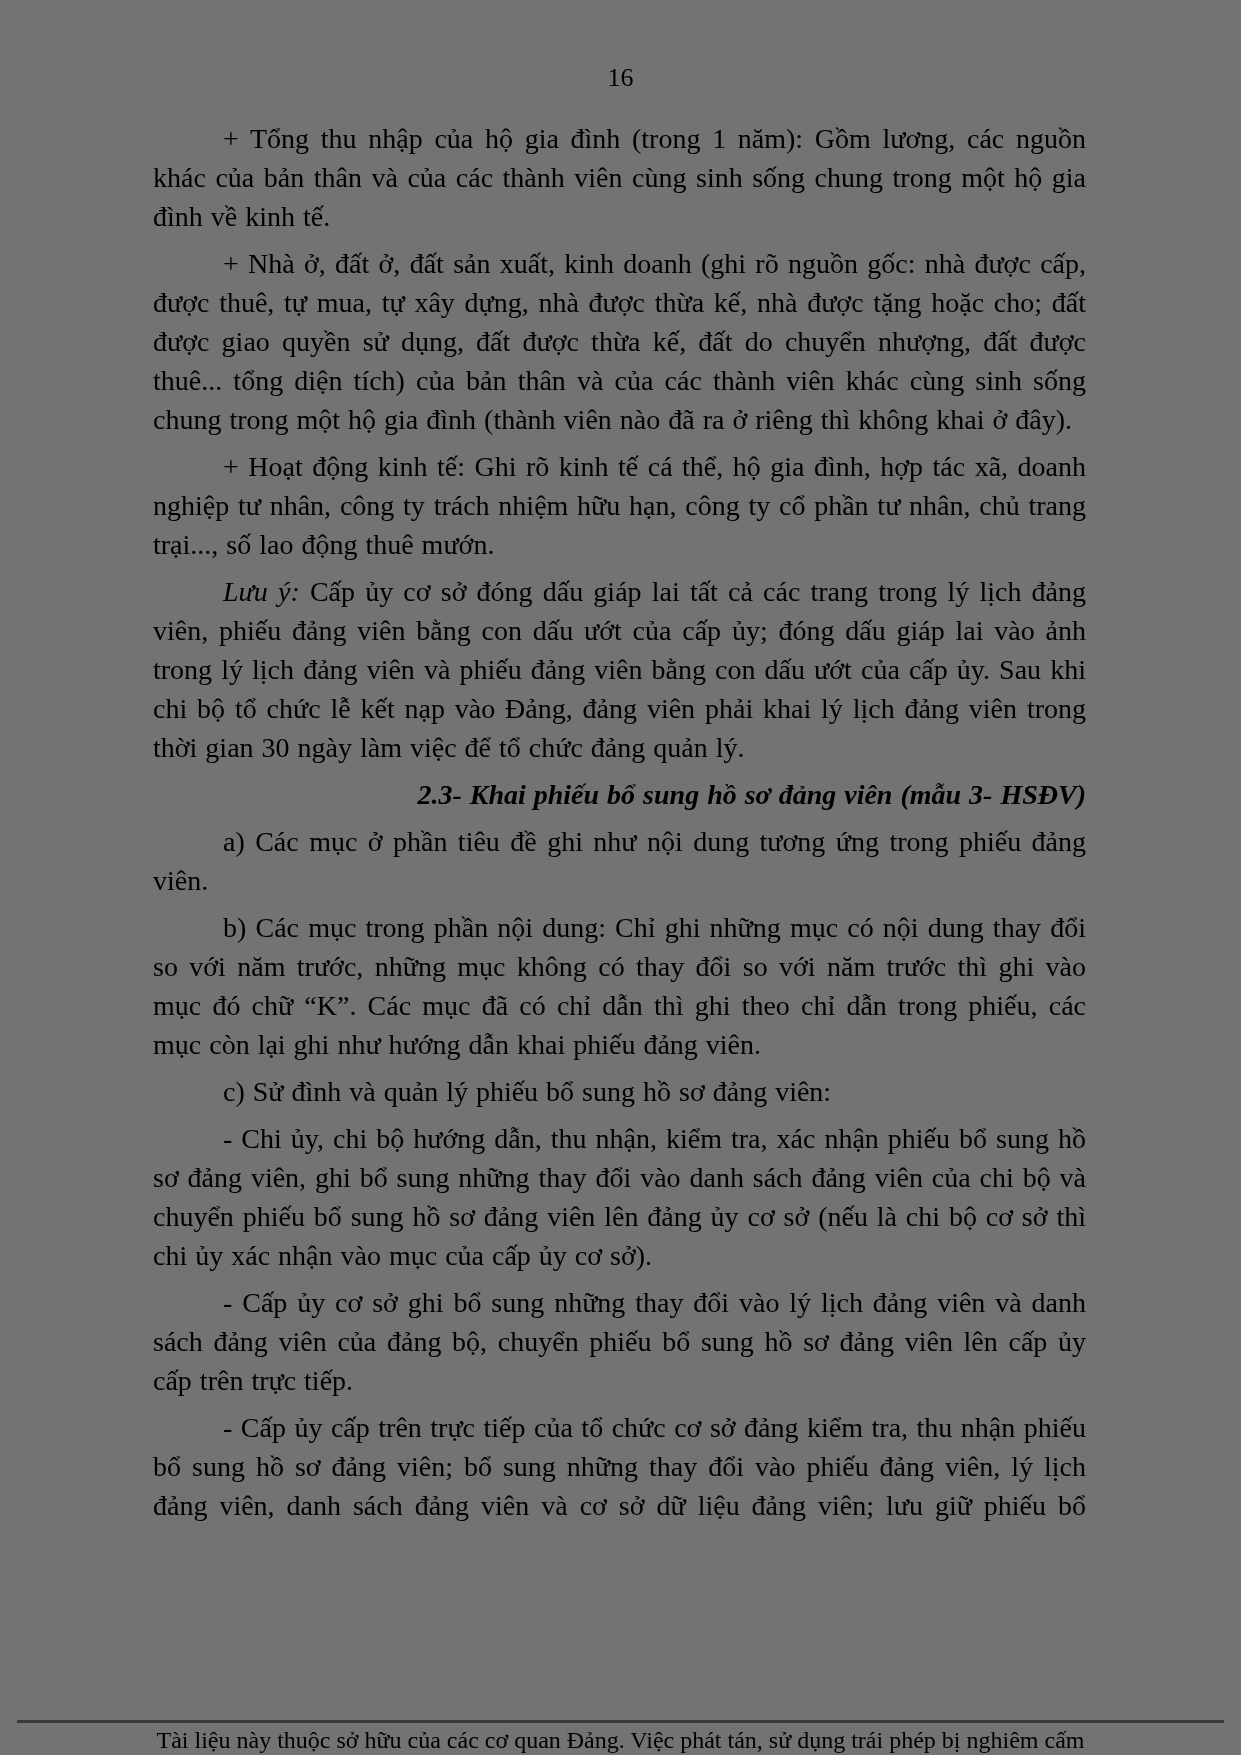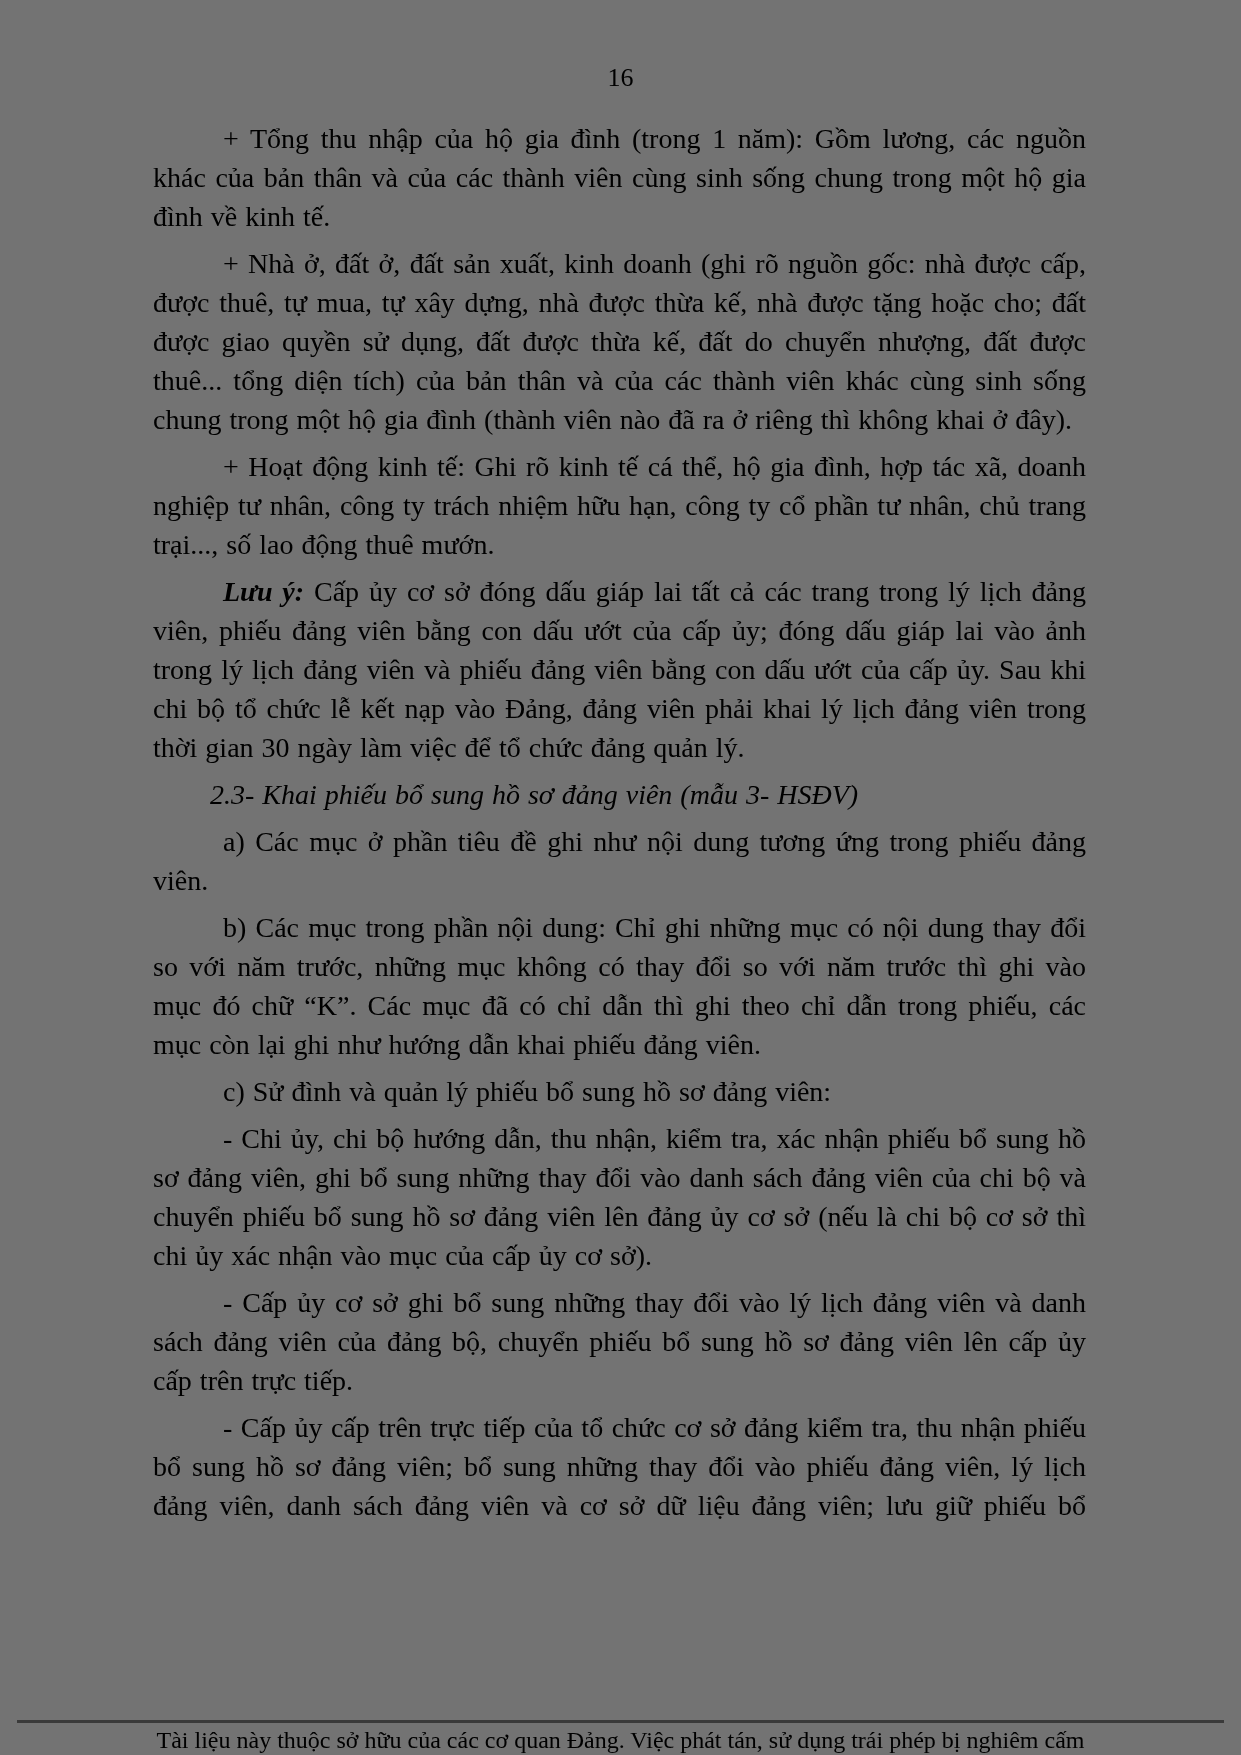--- a/index.html
+++ b/index.html
@@ -34,32 +34,31 @@
   }
   .doc p {
     margin: 0 0 8px 0;
     font-size: 28px;
     line-height: 39px;
     text-align: justify;
     text-indent: 70px;
     word-spacing: 1px;
   }
   .doc p.heading {
-    font-weight: normal;
+    font-weight: bold;
     font-style: italic;
-    text-align: left;
+    text-align: right;
     text-indent: 57px;
     margin-top: 3px;
   }
   .doc p.justify-last {
     text-align-last: justify;
   }
   .doc em {
     font-style: italic;
-    font-weight: bold;
   }
   .footer-rule {
     position: absolute;
     top: 1720px;
     left: 17px;
     width: 1207px;
     height: 0;
     border-top: 3px solid #3a3a3a;
   }
   .footer-text {

